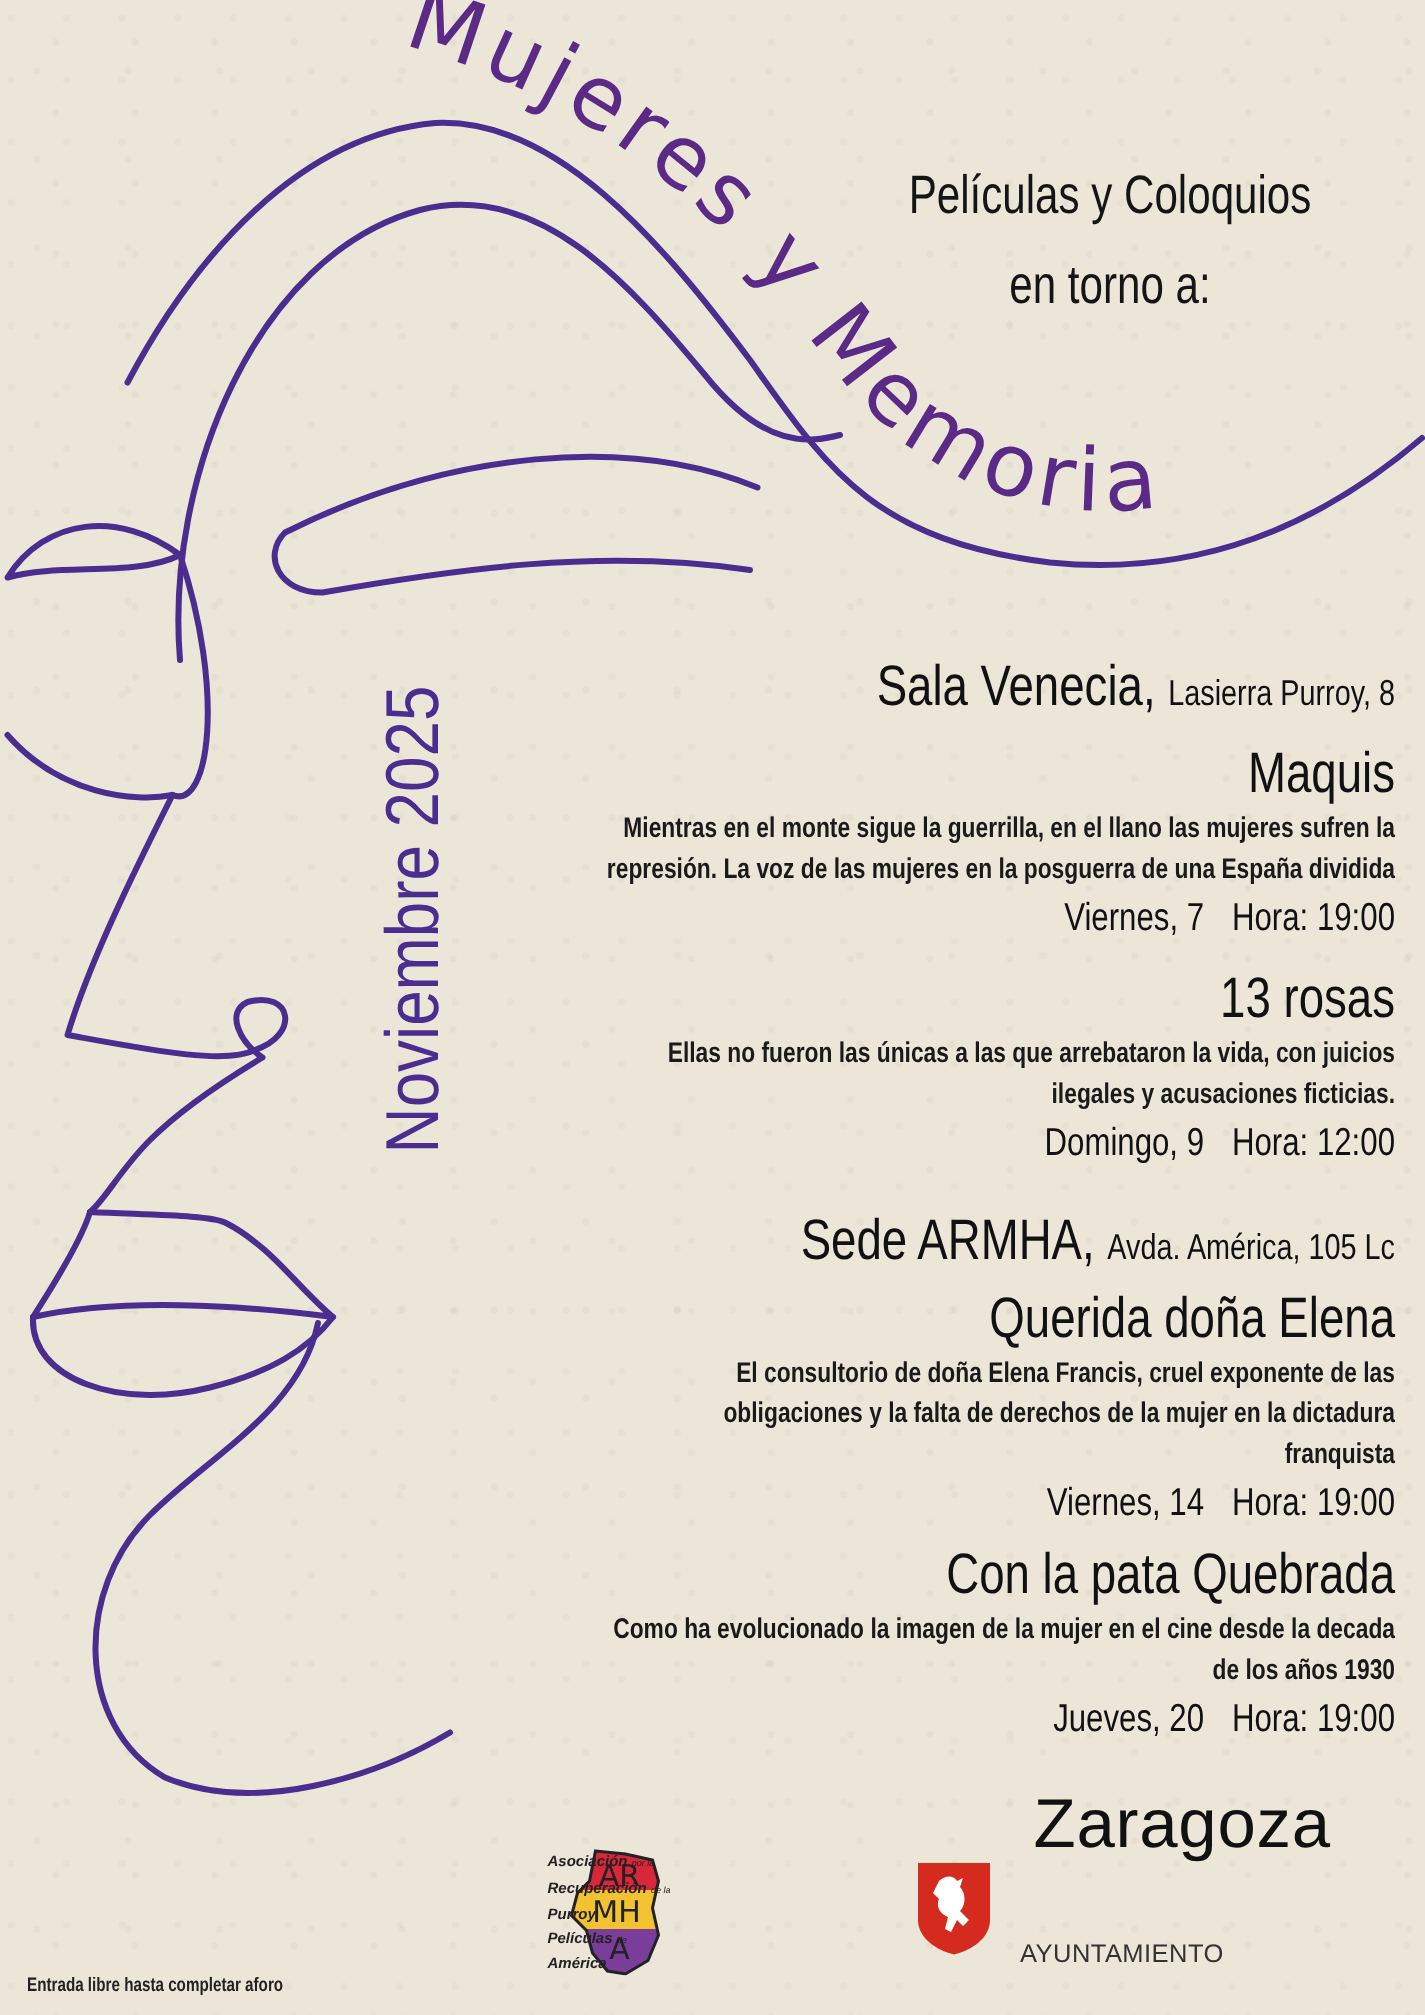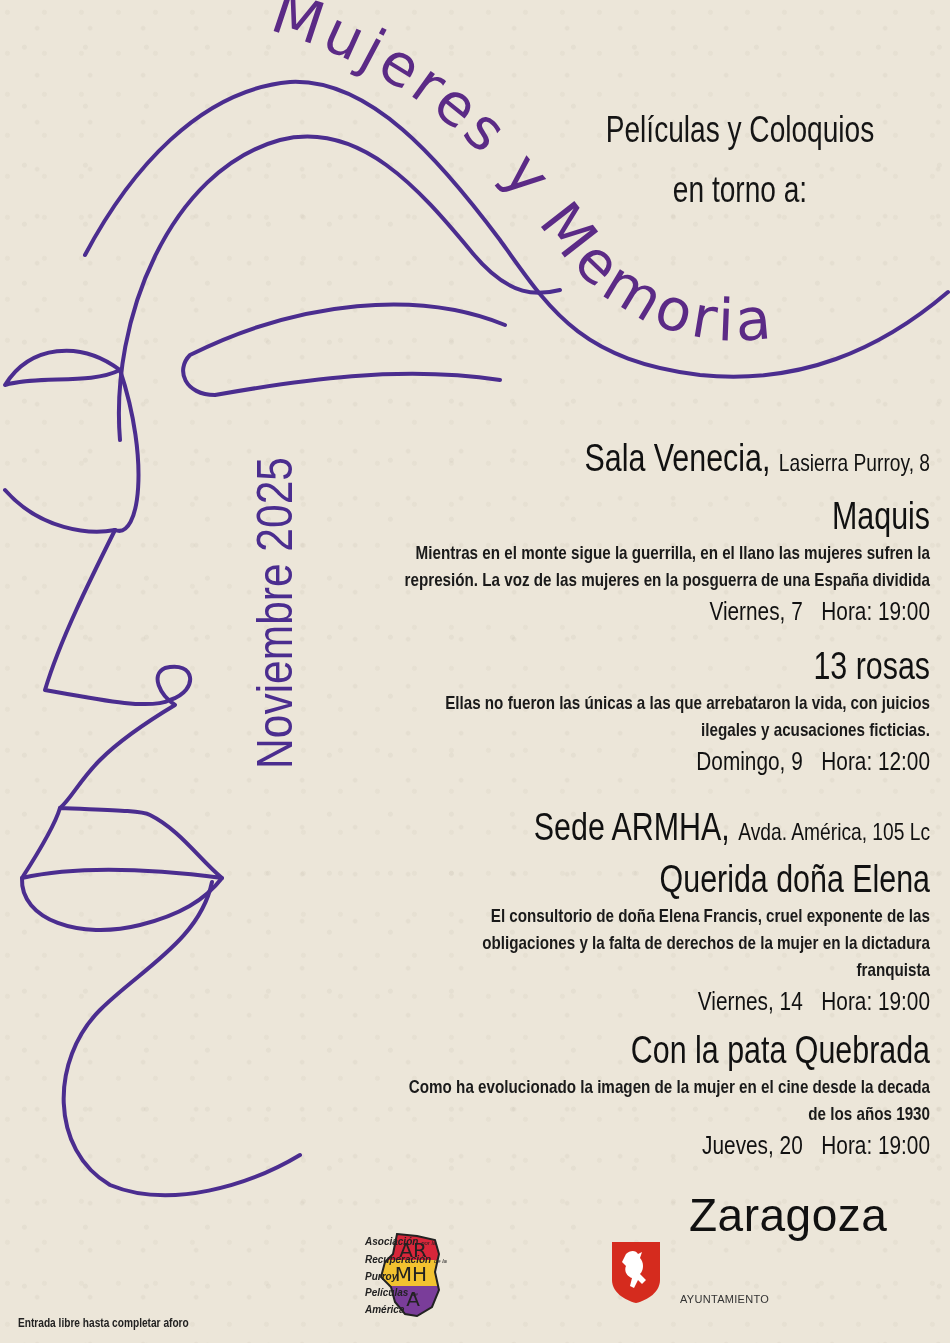--- a/index.html
+++ b/index.html
@@ -45,21 +45,21 @@
     font-size: 10px; line-height: 15.5px; font-weight: bold; font-style: italic; color: #222;
   }
   .armha-text .small { font-size: 6px; font-weight: normal; }
   .zgz { position: absolute; left: 610px; top: 1240px; }
   .zgz-name {
     position: absolute; left: 678px; top: 1188px;
     font-size: 46px; font-weight: normal; color: #111; letter-spacing: 0.5px; margin-left: 11px;
   }
   .zgz-sub {
     position: absolute; left: 680px; top: 1293px;
-    font-size: 11px; color: #333; letter-spacing: 0.3px;
+    font-size: 17px; color: #333; letter-spacing: 0.3px;
   }
   .footer {
     position: absolute; left: 18px; top: 1315px;
     font-size: 13px; color: #222; font-weight: bold;
     transform: scaleX(0.78); transform-origin: left top; white-space: nowrap;
   }
 </style>
 </head>
 <body>
 

